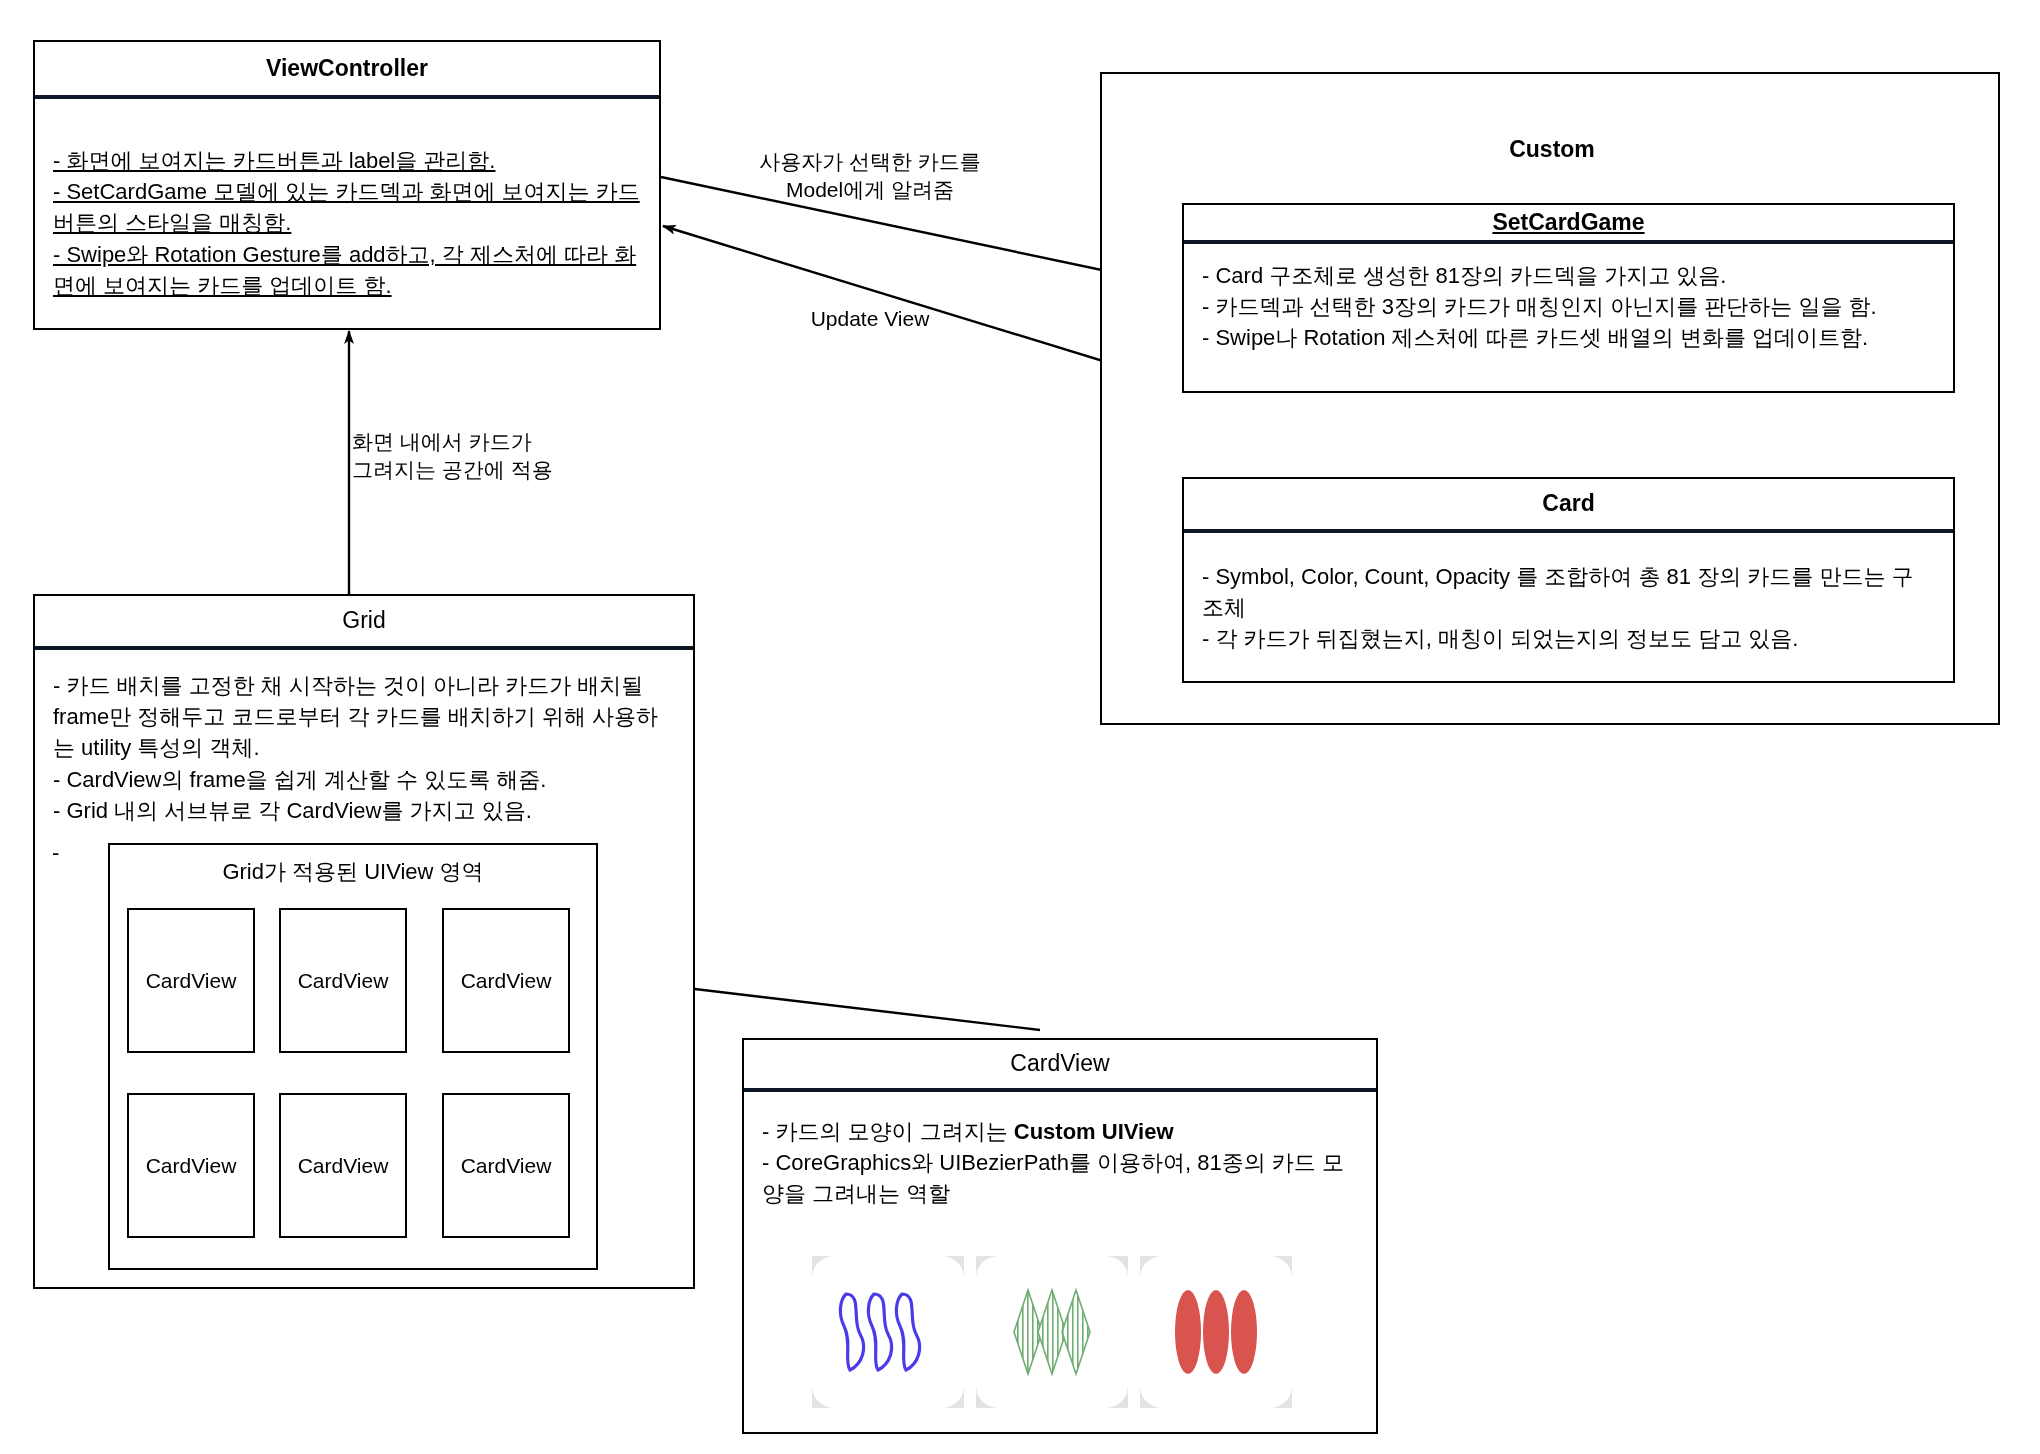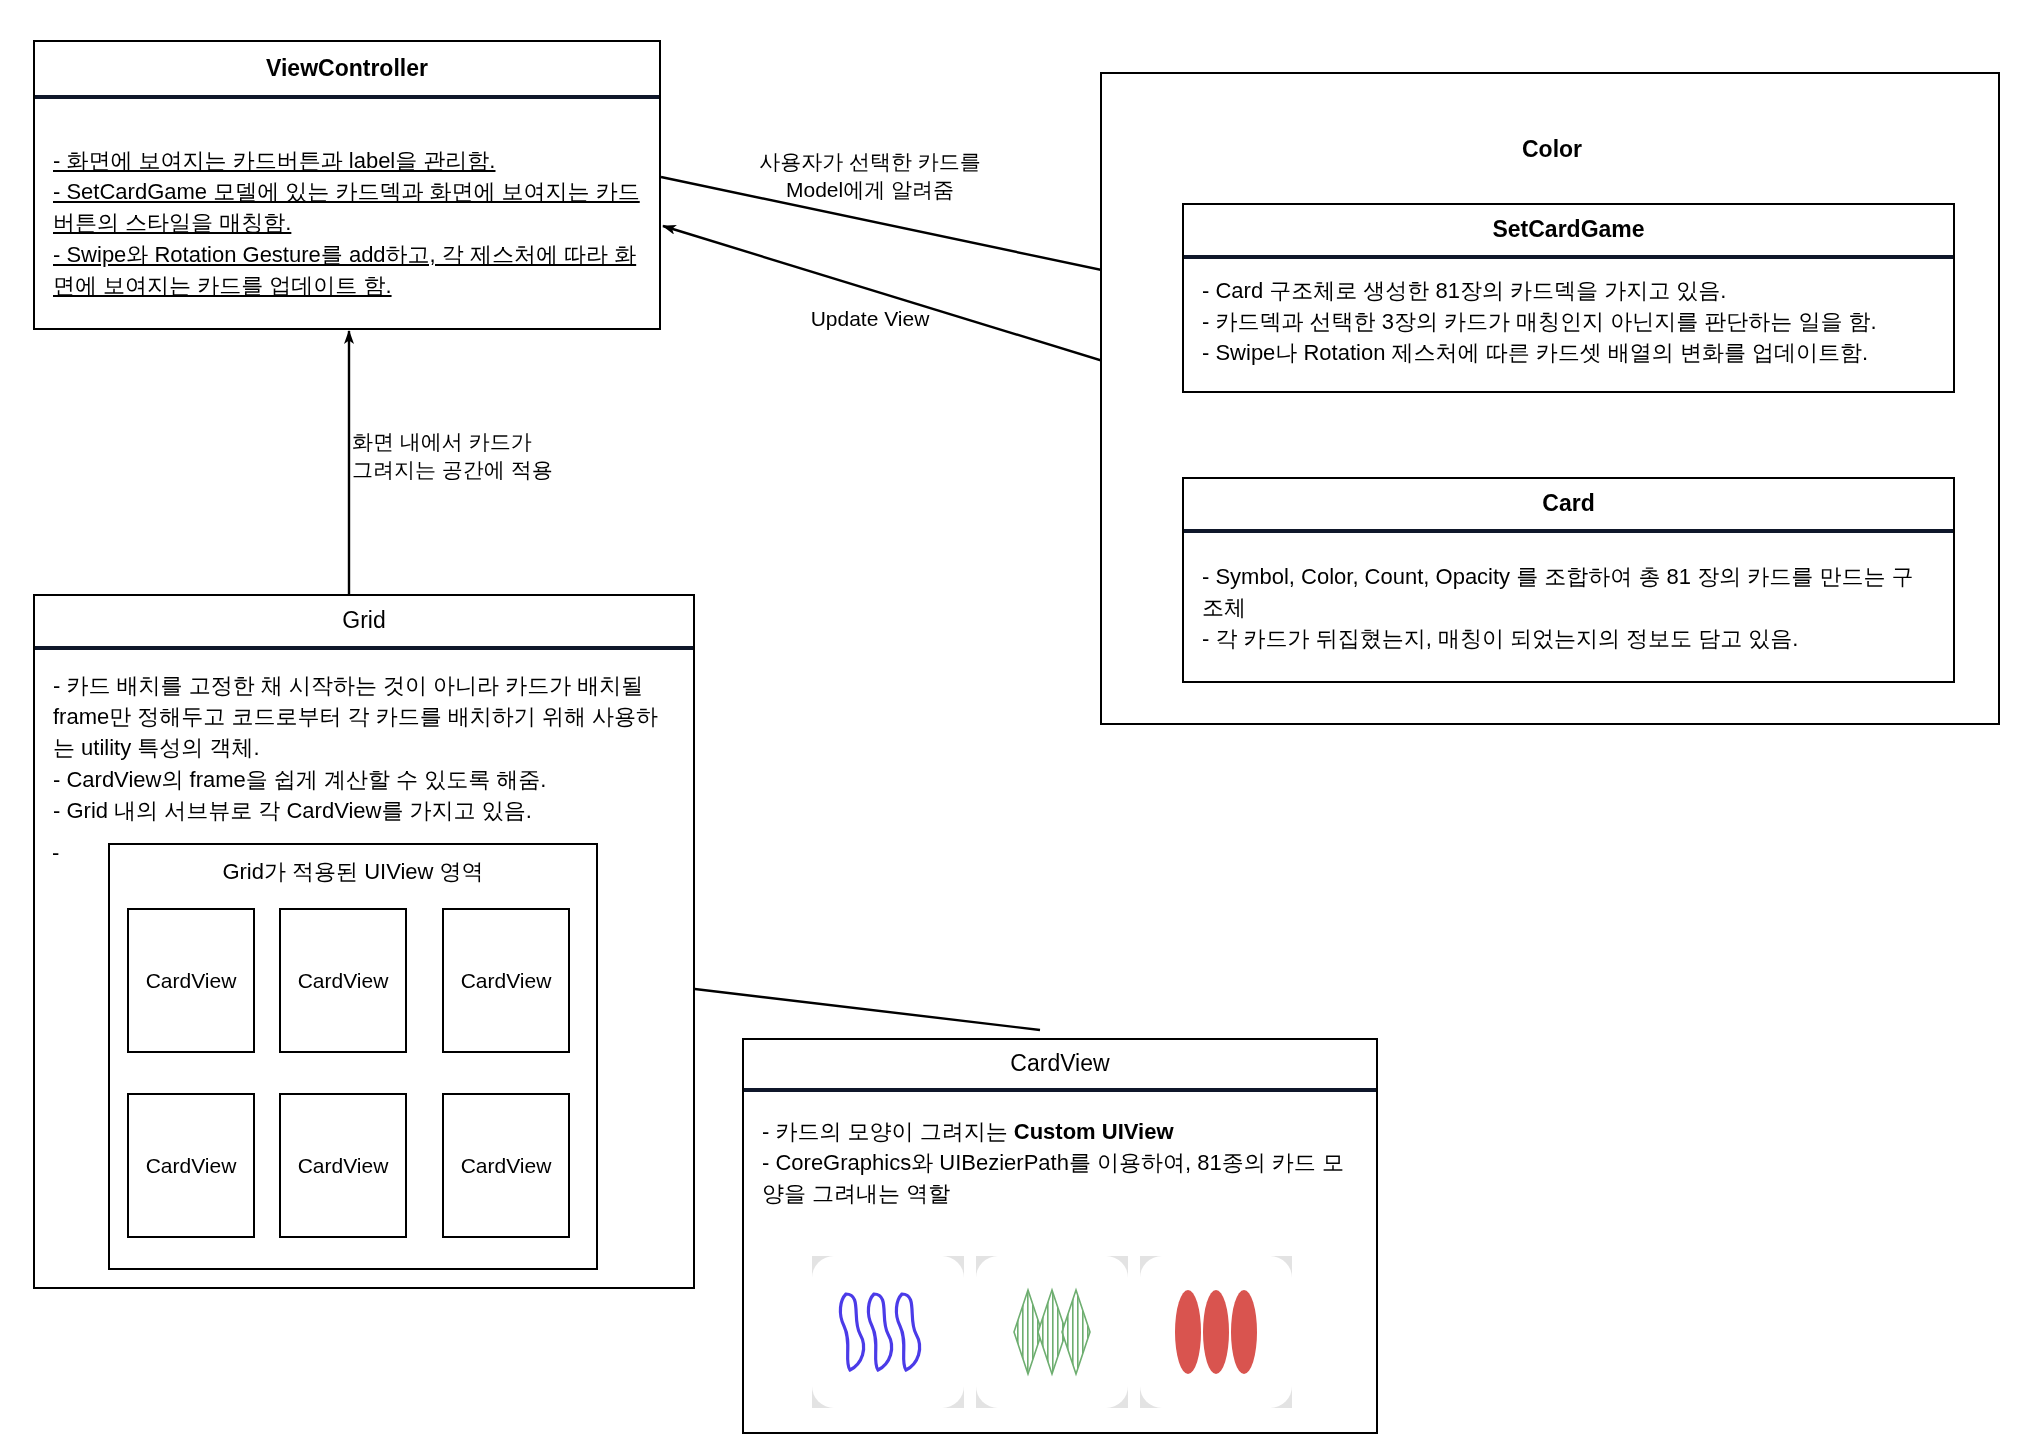--- a/index.html
+++ b/index.html
@@ -133,25 +133,25 @@
   <div class="uml-box" style="left:33px; top:40px; width:628px; height:290px;">
     <div class="uml-header" style="height:57px;">ViewController</div>
     <div class="uml-body" style="padding-top:46px;text-decoration:underline;">
       <p>- 화면에 보여지는 카드버튼과 label을 관리함.</p>
       <p>- SetCardGame 모델에 있는 카드덱과 화면에 보여지는 카드 버튼의 스타일을 매칭함.</p>
       <p>- Swipe와 Rotation Gesture를 add하고, 각 제스처에 따라 화면에 보여지는 카드를 업데이트 함.</p>
     </div>
   </div>
 
   <div class="uml-box" style="left:1100px; top:72px; width:900px; height:653px;">
-    <div class="plain-title" style="left:0; top:62px; width:900px;">Color</div>
+    <div class="plain-title" style="left:0; top:62px; width:900px;">Custom</div>
   </div>
 
   <div class="uml-box" style="left:1182px; top:203px; width:773px; height:190px;">
-    <div class="uml-header" style="height:54px;">SetCardGame</div>
+    <div class="uml-header" style="height:39px;text-decoration:underline;">SetCardGame</div>
     <div class="uml-body" style="padding-top:16px;">
       <p>- Card 구조체로 생성한 81장의 카드덱을 가지고 있음.</p>
       <p>- 카드덱과 선택한 3장의 카드가 매칭인지 아닌지를 판단하는 일을 함.</p>
       <p>- Swipe나 Rotation 제스처에 따른 카드셋 배열의 변화를 업데이트함.</p>
     </div>
   </div>
 
   <div class="uml-box" style="left:1182px; top:477px; width:773px; height:206px;">
     <div class="uml-header" style="height:54px;">Card</div>
     <div class="uml-body" style="padding-top:28px;">

